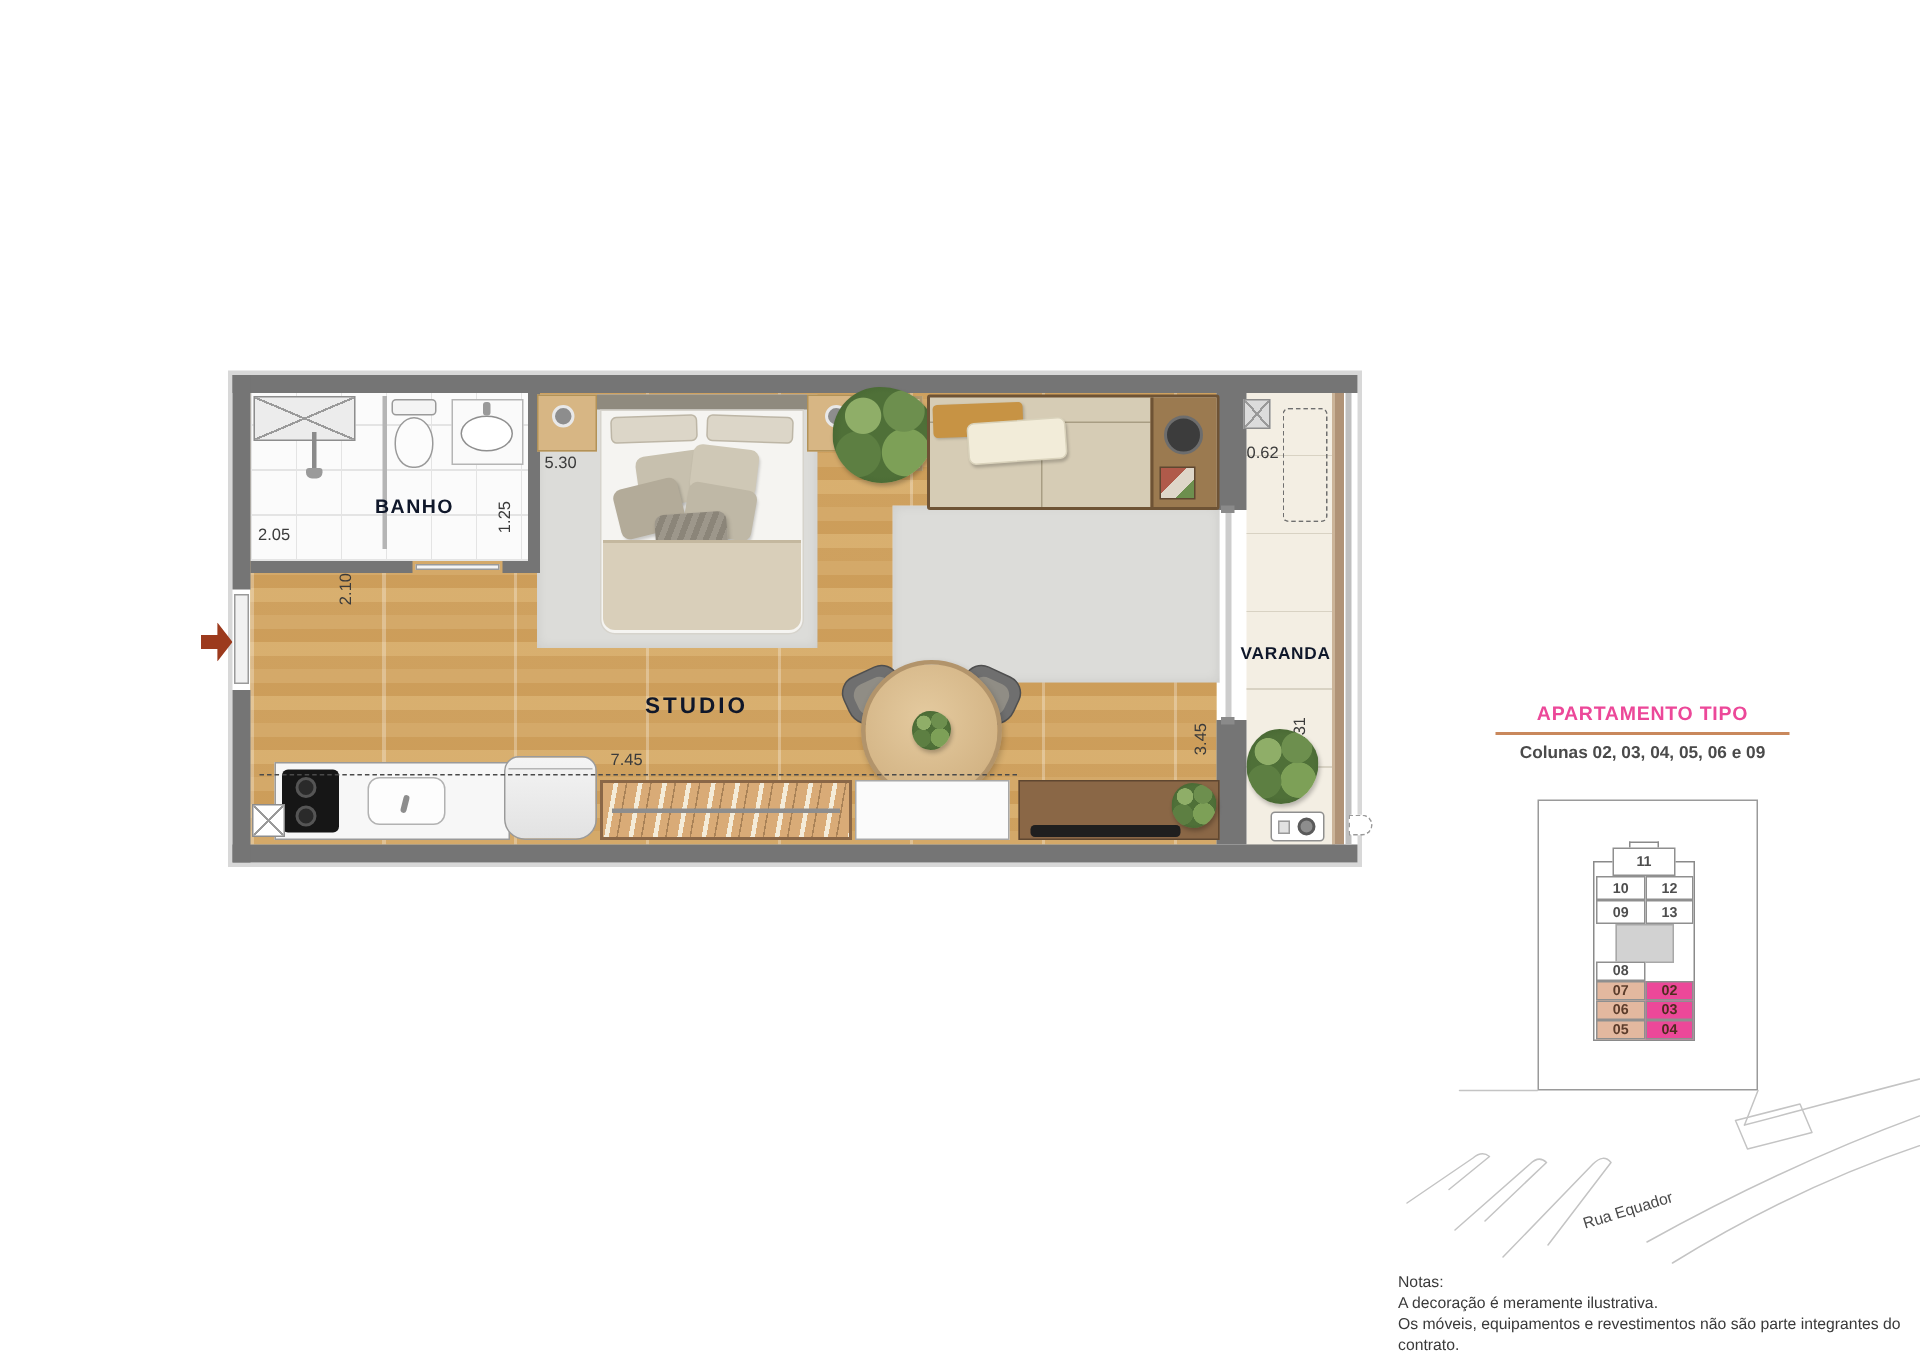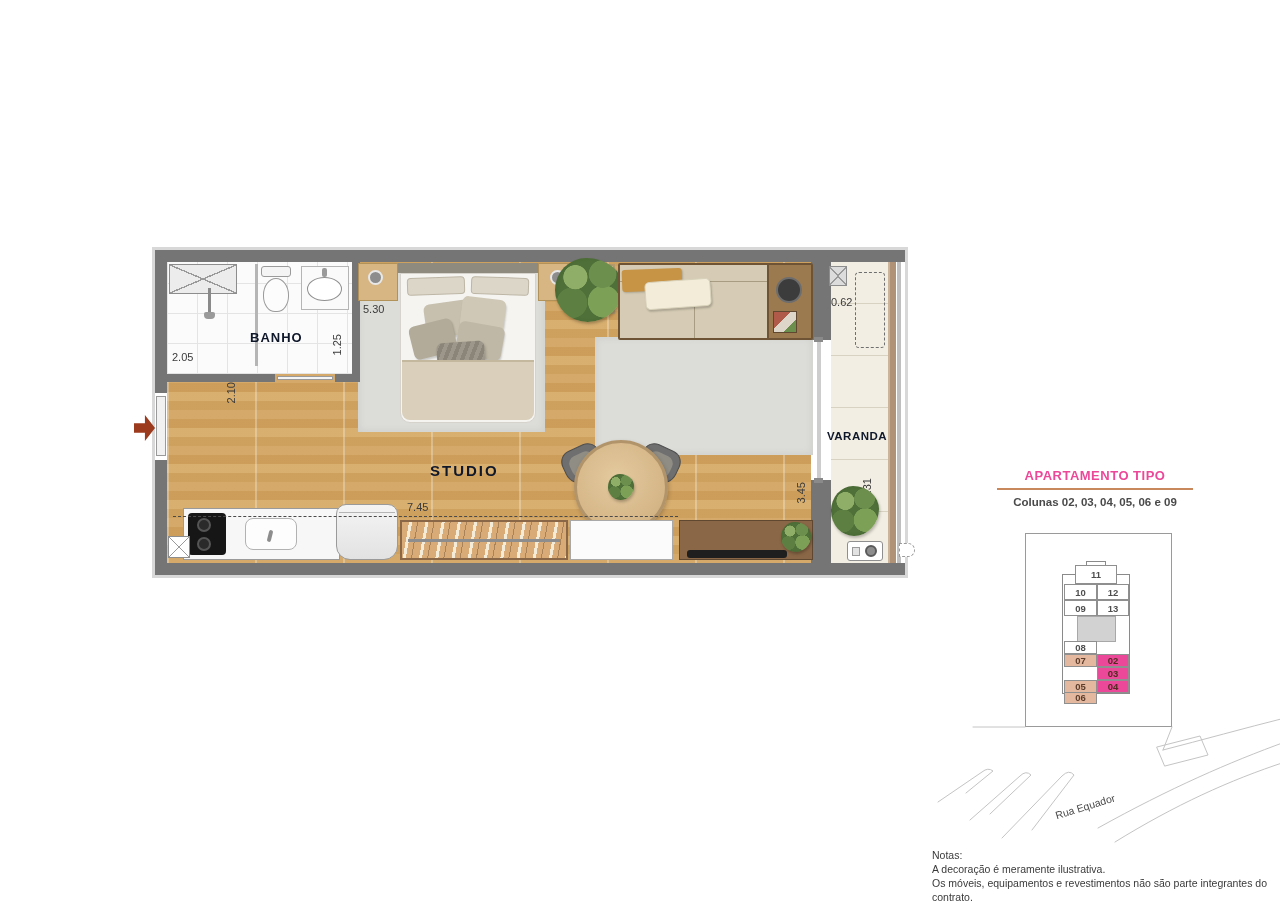--- a/index.html
+++ b/index.html
@@ -178,21 +178,21 @@
   <div class="abs" style="left:1025px;top:533px;width:147px;height:194px;border:1px solid #9a9a9a;background:#fff;">
     <div class="abs" style="left:36px;top:40px;width:68px;height:120px;border:1px solid #8a8a8a;"></div>
     <div class="abs" style="left:51px;top:82px;width:39px;height:26px;background:#d2d2d2;border:1px solid #a8a8a8;"></div>
     <div class="abs" style="left:60px;top:27px;width:20px;height:5px;background:#fff;border:1px solid #8a8a8a;border-bottom:none;"></div>
     <div class="kp-cell" style="left:49px;top:31px;width:42px;height:19px;">11</div>
 
     <div class="kp-cell" style="left:38px;top:50px;width:33px;height:16px;">10</div>
     <div class="kp-cell" style="left:38px;top:66px;width:33px;height:16px;">09</div>
     <div class="kp-cell" style="left:38px;top:107px;width:33px;height:13px;">08</div>
     <div class="kp-cell kp-hl-light" style="left:38px;top:120px;width:33px;height:13px;">07</div>
-    <div class="kp-cell kp-hl-light" style="left:38px;top:133px;width:33px;height:13px;margin-top:24px;">06</div>
+    <div class="kp-cell kp-hl-light" style="left:38px;top:133px;width:33px;height:13px;">06</div>
     <div class="kp-cell kp-hl-light" style="left:38px;top:146px;width:33px;height:13px;">05</div>
 
     <div class="kp-cell" style="left:71px;top:50px;width:32px;height:16px;">12</div>
     <div class="kp-cell" style="left:71px;top:66px;width:32px;height:16px;">13</div>
     <div class="kp-cell" style="left:71px;top:107px;width:32px;height:13px;margin-top:32px;">01</div>
     <div class="kp-cell kp-hl-dark" style="left:71px;top:120px;width:32px;height:13px;">02</div>
     <div class="kp-cell kp-hl-dark" style="left:71px;top:133px;width:32px;height:13px;">03</div>
     <div class="kp-cell kp-hl-dark" style="left:71px;top:146px;width:32px;height:13px;">04</div>
   </div>
 

